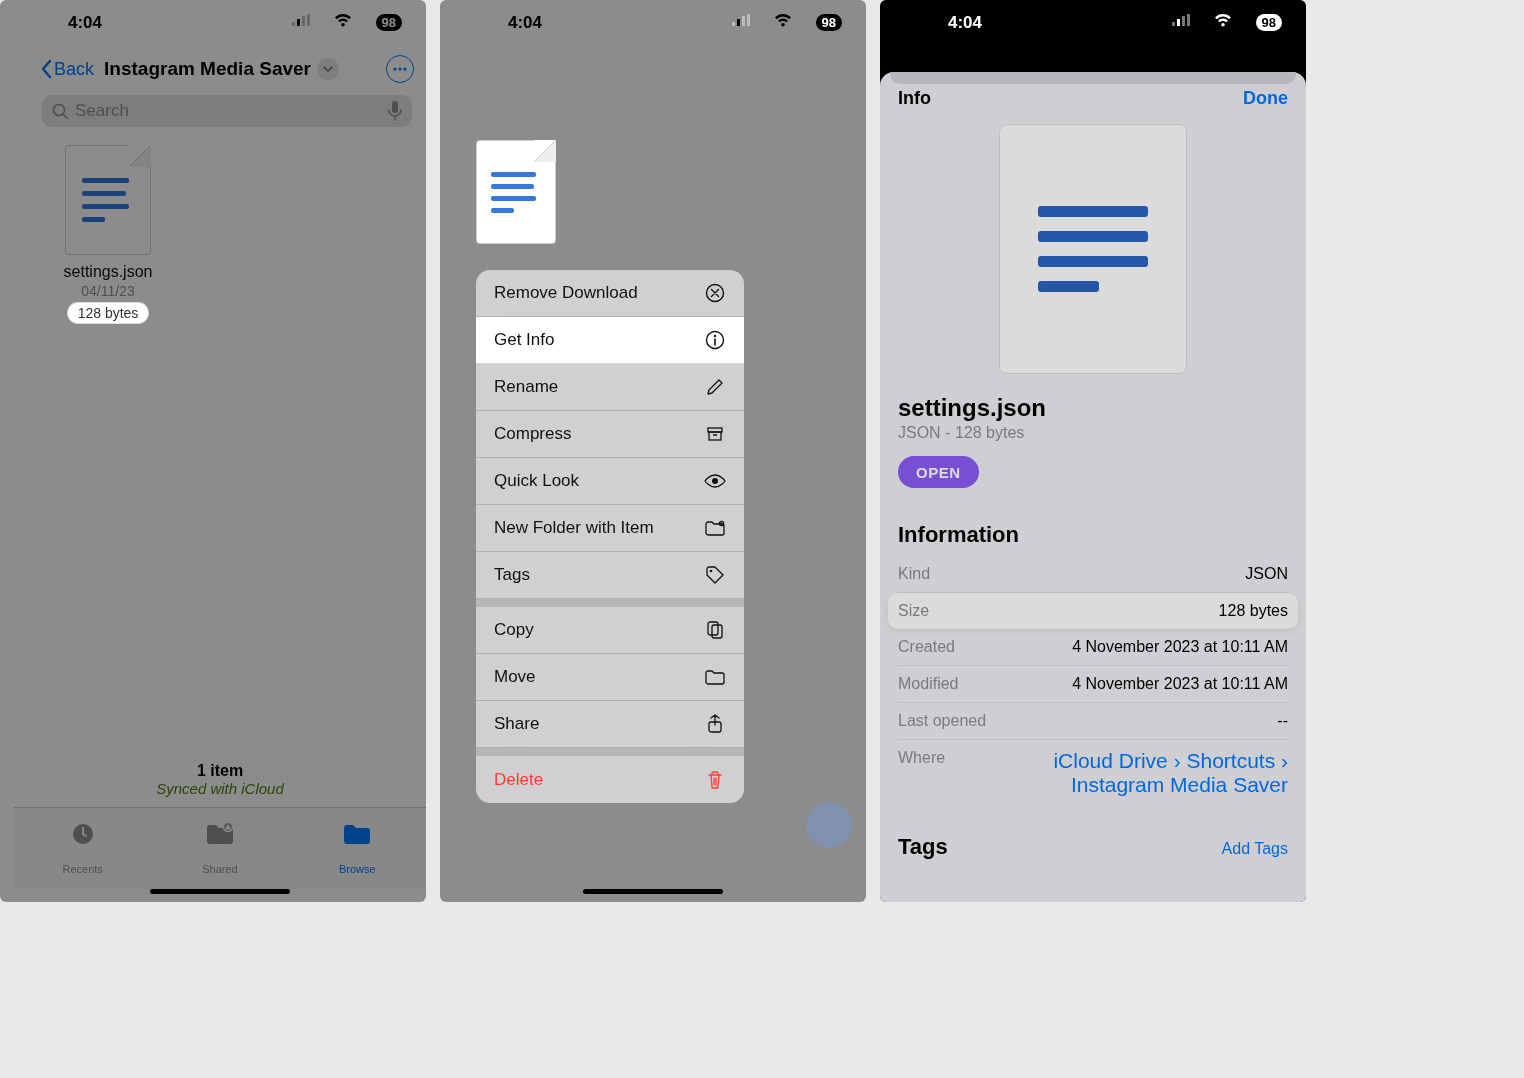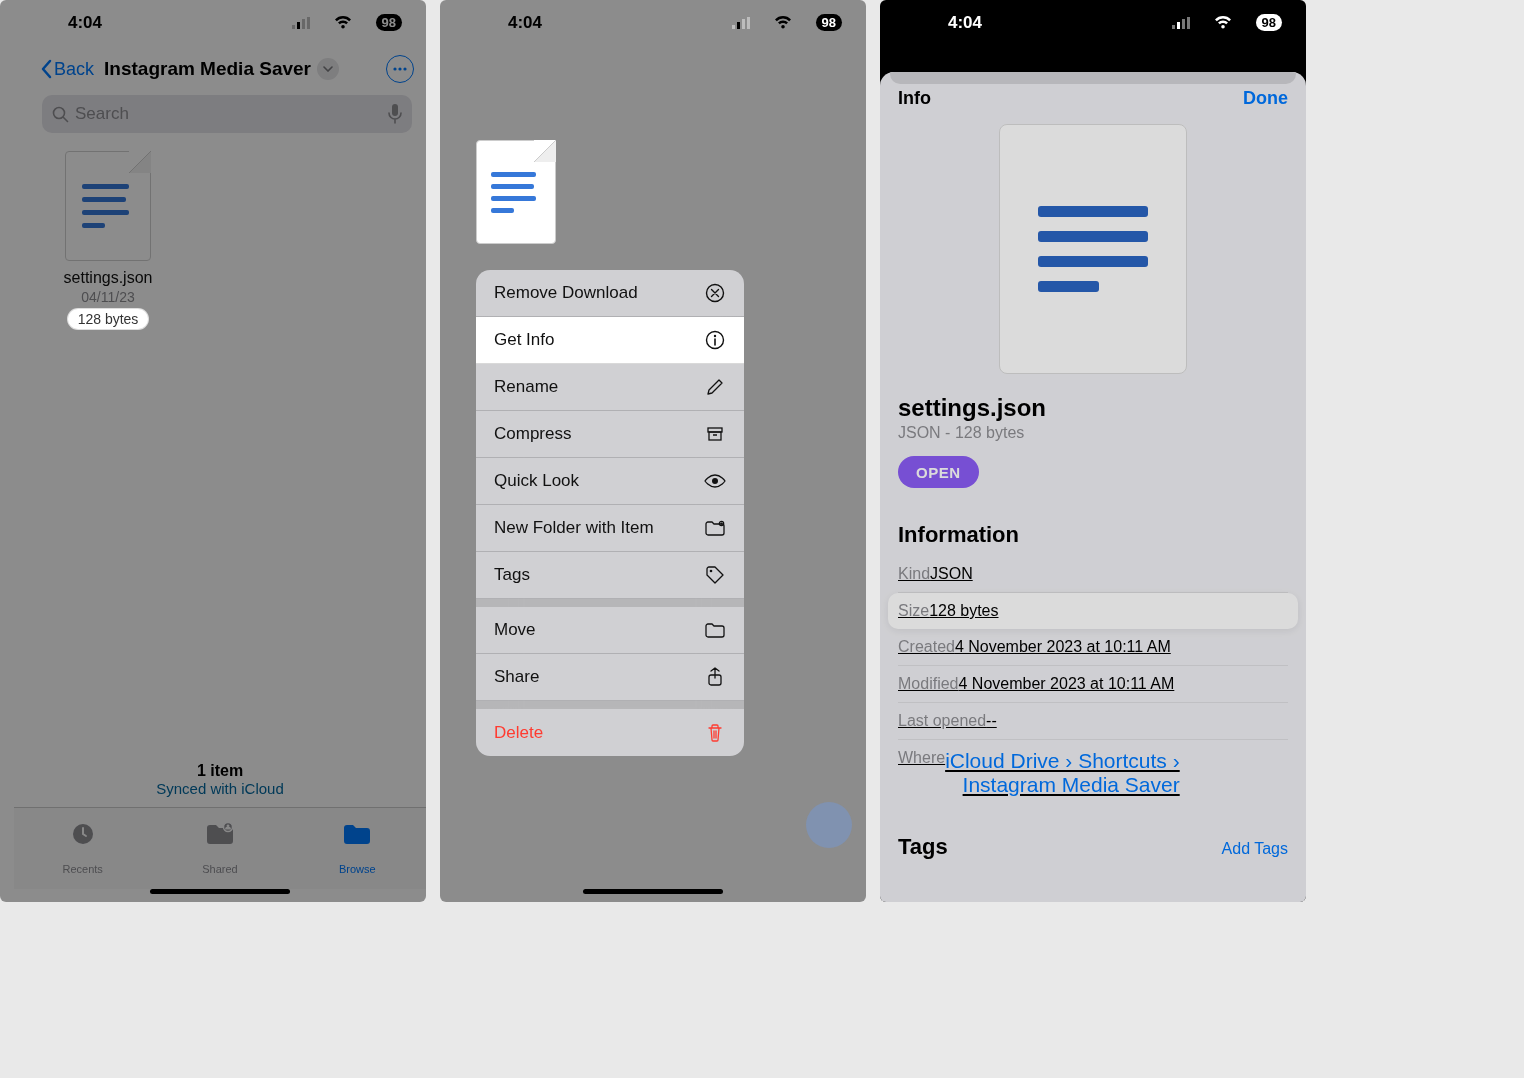--- a/index.html
+++ b/index.html
@@ -2,49 +2,49 @@
 <html><head>
 <meta charset="utf-8">
 <style>
   * { box-sizing: border-box; margin: 0; padding: 0; font-family: -apple-system, "SF Pro Text", "Helvetica Neue", Arial, sans-serif; }
   body { background: #e9e9e9; display: flex; gap: 14px; padding: 0; }
   .phone { width: 426px; height: 902px; background: #fff; position: relative; border-radius: 6px; overflow: hidden; padding-left: 28px; }
   .dim-overlay { position: absolute; inset: 0; background: rgba(0,0,0,0.45); z-index: 5; pointer-events: none; }
   
   
   .status-bar { height: 45px; display: flex; justify-content: space-between; align-items: center; padding: 0 24px 0 40px; font-size: 17px; font-weight: 600; }
-  .status-icons { display: flex; align-items: center; gap: 24px; }
+  .status-icons { display: flex; align-items: flex-start; gap: 24px; }
   .batt-pill { background: #000; color: #fff; border-radius: 10px; padding: 1px 6px; font-size: 13px; font-weight: 700; }
   
   
   .nav1 { display: flex; align-items: center; padding: 8px 12px; height: 48px; }
   .back-btn { color: #007aff; display: flex; align-items: center; font-size: 18px; }
   .back-btn svg { margin-right: 2px; }
   .nav-title { font-size: 19px; font-weight: 600; margin-left: 10px; }
   .chev-btn { width: 22px; height: 22px; background: #e5e5e7; border-radius: 11px; display: flex; align-items: center; justify-content: center; margin-left: 6px; }
   .more-btn { margin-left: auto; width: 28px; height: 28px; border: 1.5px solid #007aff; border-radius: 14px; display: flex; align-items: center; justify-content: center; color: #007aff; font-weight: 700; letter-spacing: -1px; }
   
-  .search-bar { margin: 2px 14px 0 14px; background: #e4e3e9; border-radius: 10px; height: 38px; display: flex; align-items: center; padding: 0 10px; color: #8e8e93; }
+  .search-bar { margin: 2px 14px 0 14px; background: #e4e3e9; border-radius: 10px; height: 32px; display: flex; align-items: center; padding: 0 10px; color: #8e8e93; }
   .search-bar .sp { font-size: 17px; margin-left: 6px; flex: 1; }
   .mic { color: #8e8e93; }
   
   .file-grid { padding: 18px 20px; }
   .file-item { width: 120px; text-align: center; }
   .doc-icon { width: 86px; height: 110px; margin: 0 auto 8px auto; background: #fff; border: 1px solid #d0d0d0; border-top-right-radius: 0; position: relative; display: flex; flex-direction: column; align-items: flex-start; justify-content: center; gap: 8px; padding: 0 16px; border-radius: 4px; }
   .doc-icon::after { content:""; position:absolute; top:-1px; right:-1px; width:22px; height:22px; background: linear-gradient(135deg, #fff 0 48%, #d0d0d0 50%, #f0f0f0 52% 100%); }
   .doc-line { height: 5px; background:#3678d9; border-radius: 2px; }
   .doc-line.l1{width:90%} .doc-line.l2{width:85%} .doc-line.l3{width:90%} .doc-line.l4{width:45%}
   .fname { font-size: 16px; color: #111; }
   .fdate { font-size: 14px; color: #8e8e93; margin-top: 2px; }
   .fsize-pill { display: inline-block; margin-top: 4px; background: #fff; border-radius: 12px; padding: 2px 10px; font-size: 14px; color: #333; box-shadow: 0 0 0 1px #ddd; position: relative; z-index: 10; }
   
   .bottom-area { position: absolute; bottom: 0; left: 14px; right: 0; }
   .sync-info { text-align: center; padding-bottom: 10px; }
   .sync-info .l1 { font-weight: 600; font-size: 16px; }
-  .sync-info .l2 { font-size: 15px; color: #0369a1; }
+  .sync-info .l2 { font-size: 15px; color: #4d7c0f; font-style: italic; }
   .tabbar { height: 82px; border-top: 0.5px solid #ccc; display: flex; background: #f7f7f8; }
   .tab { flex: 1; display: flex; flex-direction: column; align-items: center; justify-content: center; gap: 17px; color: #8e8e93; font-size: 11px; }
   .tab.active { color: #007aff; }
   .tab svg { width: 28px; height: 24px; }
   .home-ind { height: 5px; width: 140px; background: #000; border-radius: 3px; margin: 0 auto 8px auto; }
   .menu-file-thumb { position:absolute; top:140px; left:36px; width:80px; height:104px; background:#fff; border:1px solid #ccc; border-radius:4px; z-index:20; display:flex; flex-direction:column; justify-content:center; gap:7px; padding:0 14px;}
   .menu-file-thumb::after{ content:""; position:absolute; top:-1px; right:-1px; width:22px; height:22px; background: linear-gradient(135deg, #fff 0 48%, #ccc 50%, #eee 52% 100%);}
   .ctx-menu { position:absolute; top:270px; left:36px; width:268px; background:rgba(240,240,244,0.68); backdrop-filter: blur(20px); border-radius:14px; z-index:20; overflow:hidden;}
   .ctx-row { display:flex; align-items:center; justify-content:space-between; padding:0 18px; height:47px; font-size:17px; border-bottom:0.5px solid rgba(0,0,0,0.15); color:#111;}
   .ctx-row:last-child { border-bottom:none;}
@@ -62,21 +62,21 @@
   .sheet-head { display:flex; align-items:center; justify-content:flex-start; position:relative; height:52px;}
   .sheet-title { font-size:18px; font-weight:600;}
   .sheet-done { position:absolute; right:0; color:#007aff; font-size:18px; font-weight:600;}
   .preview-box { width:188px; height:250px; margin:0 auto 20px auto; background:#fff; border:1px solid #ddd; border-radius:8px; display:flex; flex-direction:column; justify-content:center; align-items:flex-start; gap:14px; padding:0 38px;}
   .preview-box .pl { height:11px; background:#2b66c4; border-radius:3px;}
   .pl1{width:100%} .pl2{width:100%} .pl3{width:100%} .pl4{width:55%}
   .file-head-name { font-size:24px; font-weight:700; margin-top:8px;}
   .file-head-sub { font-size:16px; color:#8e8e93; margin-top:2px;}
   .open-btn { display:inline-flex; align-items:center; justify-content:center; background:#8b5cf6; color:#fff; border-radius:18px; height:32px; padding:0 18px; font-size:15px; font-weight:700; margin-top:14px; letter-spacing:0.5px;}
   .section-h { font-size:22px; font-weight:700; margin-top:34px; margin-bottom:8px;}
-  .info-row { display:flex; justify-content:flex-start; padding:9px 0; font-size:16px; border-bottom:0.5px solid #e0e0e3;text-decoration:underline;}
+  .info-row { display:flex; justify-content:space-between; padding:9px 0; font-size:16px; border-bottom:0.5px solid #e0e0e3;}
   .info-row .k { color:#8e8e93;}
   .info-row .v { color:#000; text-align:right;}
   .info-row.highlight-row { background:#fff; border-radius:10px; padding:9px 10px; margin:0 -10px; box-shadow:0 2px 8px rgba(0,0,0,0.08); position:relative; z-index:10; border-bottom:none;}
   .where-val { color:#007aff !important; font-size:21px;}
   .tags-head { display:flex; justify-content:space-between; align-items:baseline; margin-top:28px;}
   .tags-head h3 { font-size:22px; font-weight:700;}
   .add-tags { color:#007aff; font-size:16px;}
   .s3-status .batt-pill{ background:#fff; color:#000;}
   .s3-status { color:#fff;}
   .dim-overlay3 { position:absolute; inset:72px 0 0 0; background:rgba(0,0,0,0.14); z-index:5; pointer-events:none; border-radius:14px 14px 0 0;}
@@ -273,20 +273,29 @@
       <span>Tags</span>
       <span class="ctx-icon">
           <svg width="20" height="20" viewBox="0 0 20 20">
             <path d="M10 2l8 8-8 8-8-8V4a2 2 0 012-2z" stroke="#111" stroke-width="1.3" fill="none" stroke-linejoin="round"></path>
             <circle cx="6" cy="6" r="1.3" fill="#111"></circle>
           </svg>
         </span>
     </div>
     <div class="ctx-sep-thick"></div>
     <div class="ctx-row">
+      <span>Copy</span>
+      <span class="ctx-icon">
+          <svg width="18" height="20" viewBox="0 0 18 20">
+            <rect x="2" y="2" width="10" height="13" rx="2" stroke="#111" stroke-width="1.3" fill="none"></rect>
+            <rect x="6" y="5" width="10" height="13" rx="2" stroke="#111" stroke-width="1.3" fill="none"></rect>
+          </svg>
+        </span>
+    </div>
+    <div class="ctx-row">
       <span>Move</span>
       <span class="ctx-icon">
           <svg width="20" height="16" viewBox="0 0 20 16">
             <path d="M1 4a2 2 0 012-2h4l2 2h8a2 2 0 012 2v7a2 2 0 01-2 2H3a2 2 0 01-2-2z" stroke="#111" stroke-width="1.3" fill="none"></path>
           </svg>
         </span>
     </div>
     <div class="ctx-row">
       <span>Share</span>
       <span class="ctx-icon">

